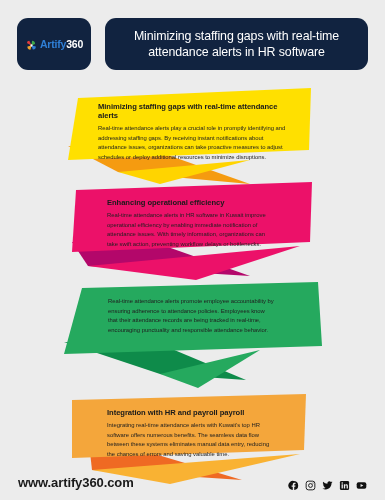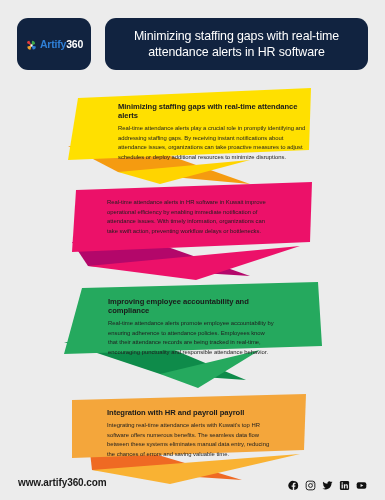--- a/index.html
+++ b/index.html
@@ -102,40 +102,40 @@
     line-height: 1.62;
     color: #1f1f1f;
     letter-spacing: -0.03px;
   }
 
   #sec1 { top: 88px;  height: 96px; }
   #sec2 { top: 180px; height: 100px; }
   #sec3 { top: 280px; height: 112px; }
   #sec4 { top: 392px; height: 92px; }
 
-  #sec1 .content { top: 14px; left: 118px; width: 190px; }
+  #sec1 .content { top: 14px; left: 98px; width: 190px; }
   #sec2 .content { top: 18px; left: 107px; width: 164px; }
   #sec3 .content { top: 17px; left: 108px; width: 168px; }
   #sec4 .content { top: 16px; left: 107px; width: 168px; }
 
   
   .footer {
     position: absolute;
     left: 0;
     bottom: 0;
     width: 385px;
     height: 36px;
     display: flex;
     align-items: center;
     justify-content: space-between;
     padding: 0 18px;
     box-sizing: border-box;
   }
   .site-url {
-    font-size: 10px;
+    font-size: 13px;
     font-weight: bold;
     color: #1a1a1a;
     letter-spacing: -0.1px;
   }
   .socials {
     display: flex;
     align-items: center;
     gap: 6px;
   }
   .socials .sicon {
@@ -182,32 +182,32 @@
   </div>
 </div>
 
 <div class="ribbon" id="sec2">
   <svg width="385" height="100" viewBox="0 0 385 100">
     <polygon points="72,62 148,60 250,96 88,86" fill="#B3076A"></polygon>
     <polygon points="88,86 300,66 196,100" fill="#EC1169"></polygon>
     <polygon points="76,10 312,2 310,62 72,72" fill="#EC1169"></polygon>
   </svg>
   <div class="content">
+    <h2>Enhancing operational efficiency</h2>
     <p>Real-time attendance alerts in HR software in Kuwait improve operational efficiency by enabling immediate notification of attendance issues. With timely information, organizations can take swift action, preventing workflow delays or bottlenecks.</p>
   </div>
 </div>
 
 <div class="ribbon" id="sec3">
   <svg width="385" height="112" viewBox="0 0 385 112">
     <polygon points="64,62 160,64 246,100 160,94" fill="#0E8B4A"></polygon>
     <polygon points="160,94 260,70 198,108" fill="#25A95E"></polygon>
     <polygon points="82,8 318,2 322,66 64,74" fill="#25A95E"></polygon>
   </svg>
   <div class="content">
-    <h2>Improving employee accountability and compliance</h2>
     <p>Real-time attendance alerts promote employee accountability by ensuring adherence to attendance policies. Employees know that their attendance records are being tracked in real-time, encouraging punctuality and responsible attendance behavior.</p>
   </div>
 </div>
 
 <div class="ribbon" id="sec4">
   <svg width="385" height="92" viewBox="0 0 385 92">
     <polygon points="90,60 148,60 242,88 92,78" fill="#EF6A23"></polygon>
     <polygon points="92,78 300,62 170,92" fill="#F9B233"></polygon>
     <polygon points="72,8 306,2 304,58 72,66" fill="#F4A63B"></polygon>
   </svg>

